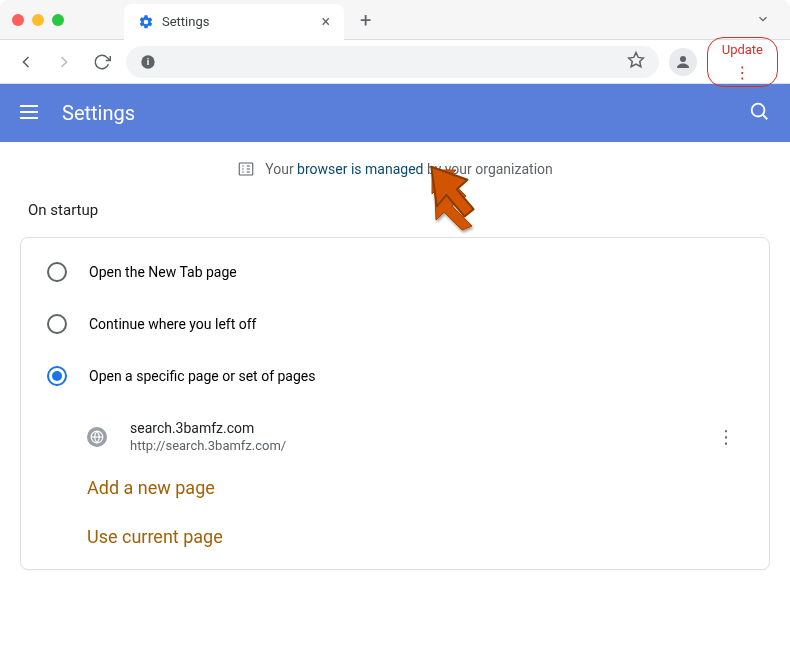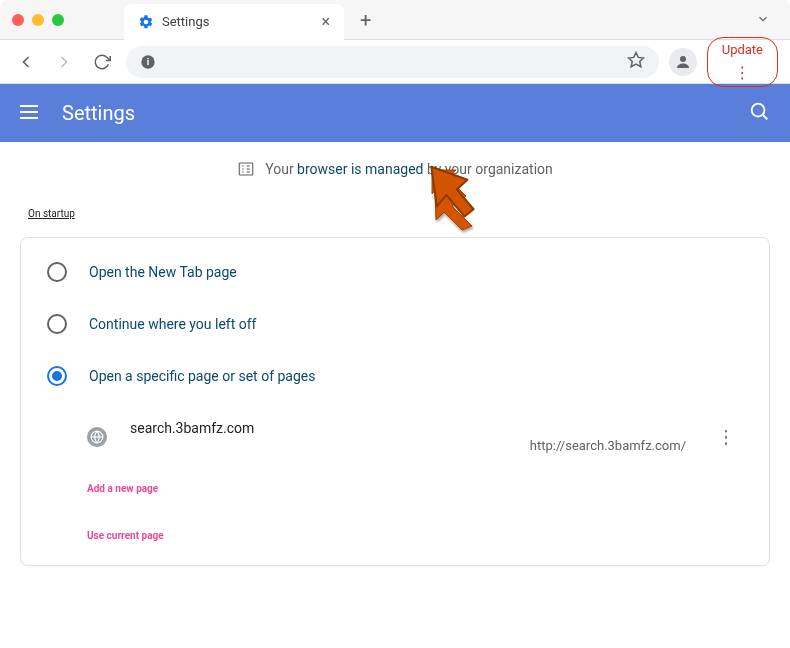--- a/index.html
+++ b/index.html
@@ -38,38 +38,38 @@
 .hamburger div { width: 18px; height: 2px; background: #fff; margin: 4px 0; }
 .settings-title { font-size: 20px; font-weight: 400; }
 .header-search { margin-left: auto; cursor: pointer; }
 
 
 .content { padding: 0 20px 40px; background: #fff; position: relative; }
 .managed-banner { display: flex; align-items: center; justify-content: center; gap: 10px; padding: 18px 0; color: #5f6368; font-size: 14px; }
 .managed-banner a { color: #0c4a6e; text-decoration: none; }
 .org-icon { width: 18px; height: 18px; }
 
-.section-title { font-size: 10px; color: #202124; margin: 12px 0 18px 8px; font-weight: 400; text-decoration: underline; }
+.section-title { font-size: 15px; color: #202124; margin: 5px 0 18px 8px; font-weight: 400; }
 
 .card { border: 1px solid #e0e0e0; border-radius: 8px; background: #fff; padding: 8px 0; box-shadow: 0 1px 2px rgba(0,0,0,0.04); }
 .radio-row { display: flex; align-items: center; gap: 22px; padding: 16px 26px; cursor: pointer; }
 .radio-circle { width: 20px; height: 20px; border: 2px solid #5f6368; border-radius: 50%; flex-shrink: 0; position: relative; }
 .radio-circle.selected { border-color: #1a73e8; }
 .radio-circle.selected::after { content: ''; position: absolute; width: 10px; height: 10px; background: #1a73e8; border-radius: 50%; top: 3px; left: 3px; }
-.radio-label { font-size: 14px; color: #0c4a6e; }
+.radio-label { font-size: 14px; color: #000000; }
 
 .startup-pages { padding: 8px 0 0 66px; }
 .page-row { display: flex; align-items: center; gap: 23px; padding: 10px 26px 10px 0; }
 .globe-icon { width: 20px; height: 20px; background: #9aa0a6; border-radius: 50%; display: flex; align-items: center; justify-content: center; flex-shrink: 0; }
 .page-info { flex: 1; }
 .page-title { font-size: 14px; color: #202124; }
-.page-url { font-size: 13px; color: #5f6368; margin-top: 2px; text-align: right; }
+.page-url { font-size: 13px; color: #5f6368; margin-top: 2px; }
 .page-menu { color: #5f6368; font-size: 18px; cursor: pointer; padding: 4px 8px; }
 .link-row { padding: 14px 0 14px 0; }
-.link-row a { color: #ec4899; font-size: 10px; text-decoration: none; font-weight: 700; }
+.link-row a { color: #a16207; font-size: 18px; text-decoration: none; font-weight: 400; }
 
 
 .arrow-annotation { position: absolute; top: 168px; left: 418px; pointer-events: none; z-index: 100; }
 
 svg.icon { width: 100%; height: 100%; }
 </style>
 </head>
 <body>
 
 <div class="window-chrome">

